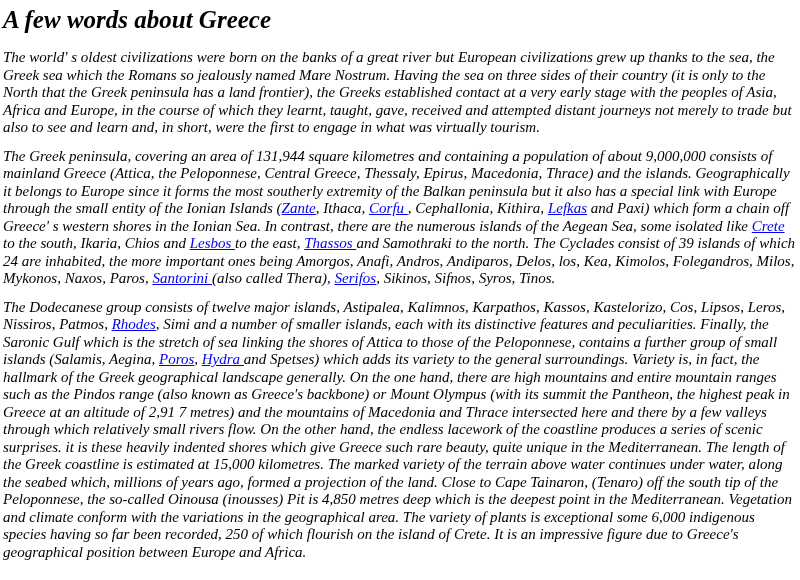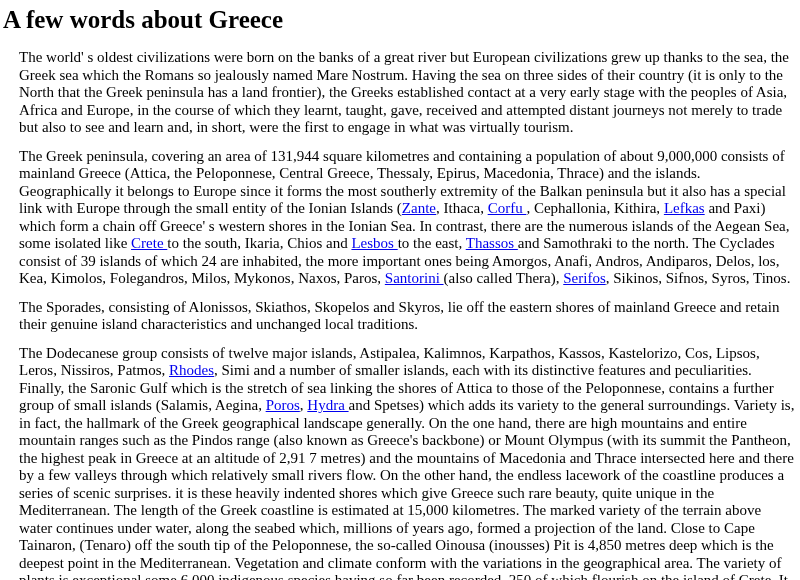--- a/index.html
+++ b/index.html
@@ -11,43 +11,43 @@
     width: 800px;
     height: 580px;
     box-sizing: border-box;
     padding: 2px 4px 0 3px;
     overflow: hidden;
     font-family: "Liberation Serif", serif;
     font-size: 15px;
     line-height: 17.5px;
     color: #000000;
     background: #ffffff;
+    font-style: italic;
   }
   h1.doc-title {
     font-family: "Liberation Serif", serif;
     font-size: 25px;
     line-height: 1.16;
     font-weight: bold;
     margin: 3px 0 15px 0;
     letter-spacing: 0;
   }
   p.doc-par {
-    margin: 0 0 11px 16px;
+    margin: 0 0 11px 0;
     text-align: left;
   }
   a.doc-link {
     text-decoration: underline;
     cursor: pointer;
     text-align: center;
   }
 </style>
 </head>
 <body>
 
 <div class="page">
   <h1 class="doc-title">A few words about Greece</h1>
   <div id="article-body">
       <p class="doc-par"><span>The world' s oldest civilizations were born on the banks of a great river but European civilizations grew up thanks to the sea, the Greek sea which the Romans so jealously named Mare Nostrum. Having the sea on three sides of their country (it is only to the North that the Greek peninsula has a land frontier), the Greeks established contact at a very early stage with the peoples of Asia, Africa and Europe, in the course of which they learnt, taught, gave, received and attempted distant journeys not merely to trade but also to see and learn and, in short, were the first to engage in what was virtually tourism.</span></p>
       <p class="doc-par"><span>The Greek peninsula, covering an area of 131,944 square kilometres and containing a population of about 9,000,000 consists of mainland Greece (Attica, the Peloponnese, Central Greece, Thessaly, Epirus, Macedonia, Thrace) and the islands. Geographically it belongs to Europe since it forms the most southerly extremity of the Balkan peninsula but it also has a special link with Europe through the small entity of the Ionian Islands (</span><a class="doc-link" href="#" style="color: rgb(0, 0, 238);">Zante</a><span>, Ithaca, </span><a class="doc-link" href="#" style="color: rgb(0, 0, 238);">Corfu </a><span>, Cephallonia, Kithira, </span><a class="doc-link" href="#" style="color: rgb(0, 0, 238);">Lefkas</a><span> and Paxi) which form a chain off Greece' s western shores in the Ionian Sea. In contrast, there are the numerous islands of the Aegean Sea, some isolated like </span><a class="doc-link" href="#" style="color: rgb(0, 0, 238);">Crete </a><span>to the south, Ikaria, Chios and </span><a class="doc-link" href="#" style="color: rgb(0, 0, 238);">Lesbos </a><span>to the east, </span><a class="doc-link" href="#" style="color: rgb(0, 0, 238);">Thassos </a><span>and Samothraki to the north. The Cyclades consist of 39 islands of which 24 are inhabited, the more important ones being Amorgos, Anafi, Andros, Andiparos, Delos, los, Kea, Kimolos, Folegandros, Milos, Mykonos, Naxos, Paros, </span><a class="doc-link" href="#" style="color: rgb(0, 0, 238);">Santorini </a><span>(also called Thera), </span><a class="doc-link" href="#" style="color: rgb(0, 0, 238);">Serifos</a><span>, Sikinos, Sifnos, Syros, Tinos.</span></p>
-      <p class="doc-par"><span>The Sporades, consisting of Alonissos, Skiathos, Skopelos and Skyros, lie off the eastern shores of mainland Greece and retain their genuine island characteristics and unchanged local traditions.</span></p>
       <p class="doc-par"><span>The Dodecanese group consists of twelve major islands, Astipalea, Kalimnos, Karpathos, Kassos, Kastelorizo, Cos, Lipsos, Leros, Nissiros, Patmos, </span><a class="doc-link" href="#" style="color: rgb(0, 0, 238);">Rhodes</a><span>, Simi and a number of smaller islands, each with its distinctive features and peculiarities. Finally, the Saronic Gulf which is the stretch of sea linking the shores of Attica to those of the Peloponnese, contains a further group of small islands (Salamis, Aegina, </span><a class="doc-link" href="#" style="color: rgb(0, 0, 238);">Poros</a><span>, </span><a class="doc-link" href="#" style="color: rgb(0, 0, 238);">Hydra </a><span>and Spetses) which adds its variety to the general surroundings. Variety is, in fact, the hallmark of the Greek geographical landscape generally. On the one hand, there are high mountains and entire mountain ranges such as the Pindos range (also known as Greece's backbone) or Mount Olympus (with its summit the Pantheon, the highest peak in Greece at an altitude of 2,91 7 metres) and the mountains of Macedonia and Thrace intersected here and there by a few valleys through which relatively small rivers flow. On the other hand, the endless lacework of the coastline produces a series of scenic surprises. it is these heavily indented shores which give Greece such rare beauty, quite unique in the Mediterranean. The length of the Greek coastline is estimated at 15,000 kilometres. The marked variety of the terrain above water continues under water, along the seabed which, millions of years ago, formed a projection of the land. Close to Cape Tainaron, (Tenaro) off the south tip of the Peloponnese, the so-called Oinousa (inousses) Pit is 4,850 metres deep which is the deepest point in the Mediterranean. Vegetation and climate conform with the variations in the geographical area. The variety of plants is exceptional some 6,000 indigenous species having so far been recorded, 250 of which flourish on the island of Crete. It is an impressive figure due to Greece's geographical position between Europe and Africa.</span></p>
     </div>
 </div>
 
 </body></html>

